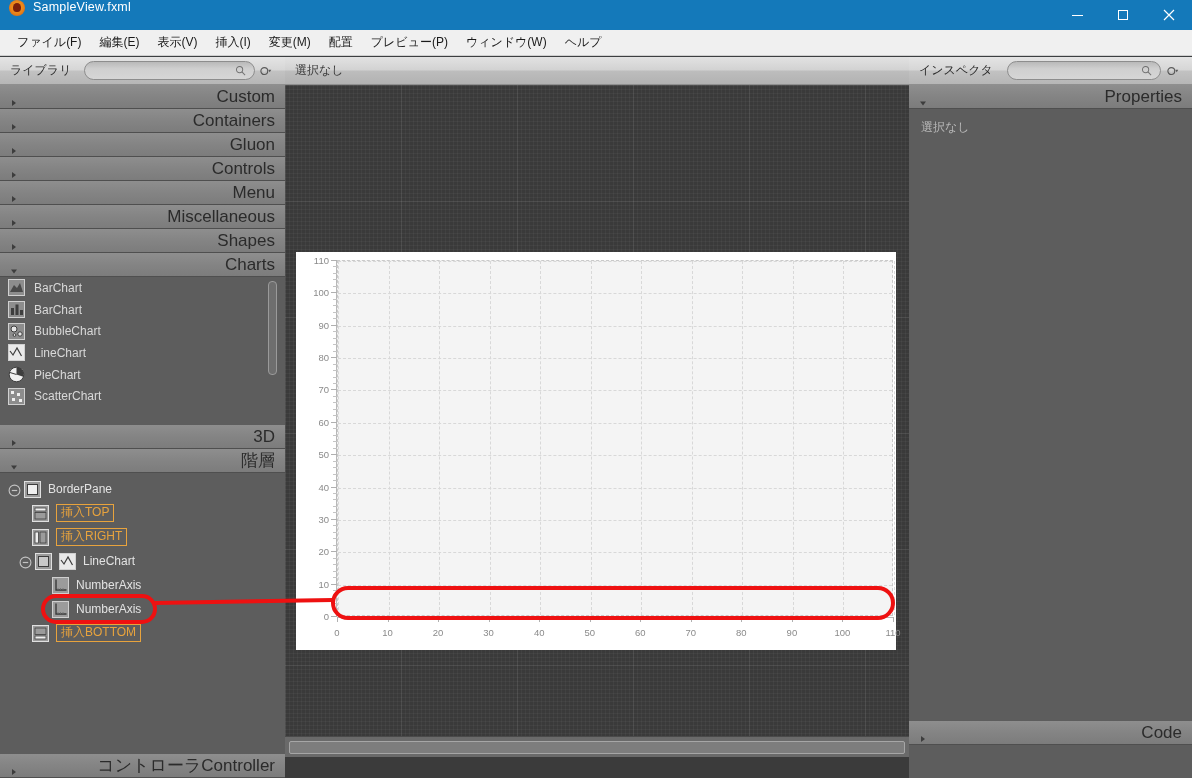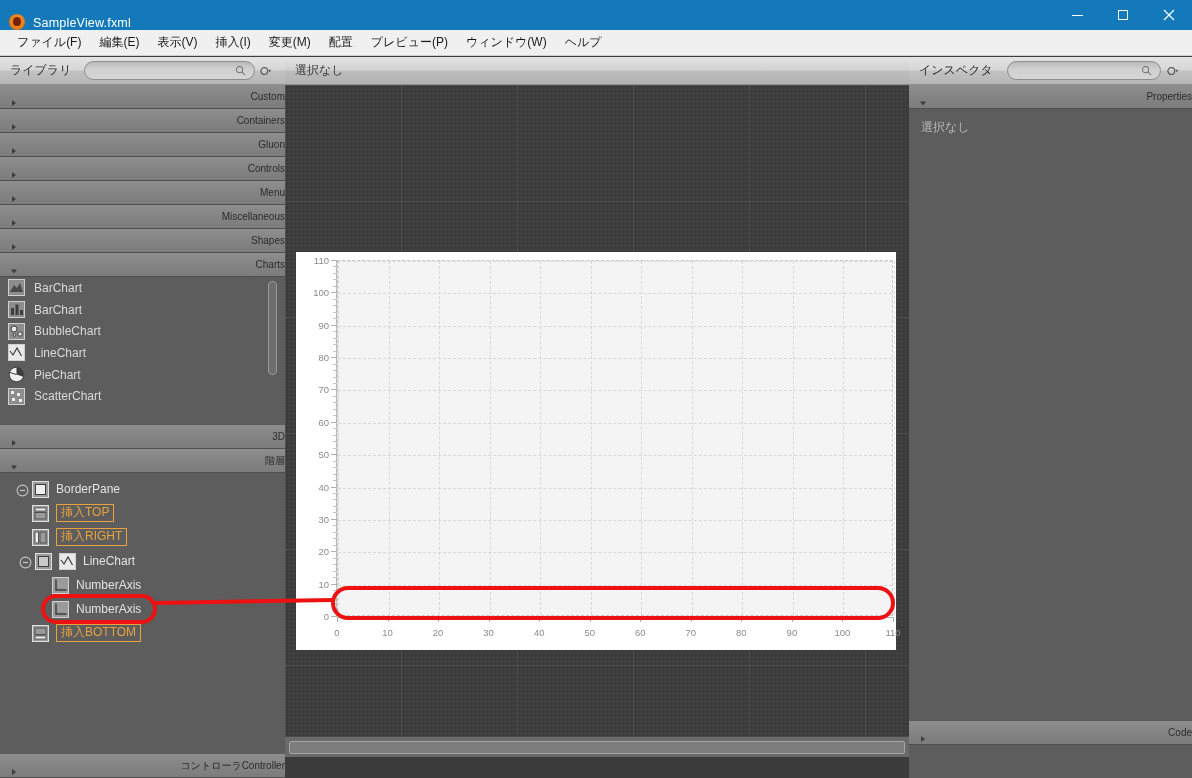--- a/index.html
+++ b/index.html
@@ -8,21 +8,21 @@
     overflow: hidden;
     font-family: "Liberation Sans", "DejaVu Sans", sans-serif;
     background: #3c3f41;
   }
   #app { position: relative; width: 1192px; height: 778px; }
 
   
   .titlebar {
     position: absolute; left: 0; top: 0; width: 1192px; height: 30px;
     background: #1479ba;
-    display: flex; align-items: flex-end;
+    display: flex; align-items: flex-start;
   }
   .titlebar .tb-icon {
     width: 16px; height: 16px; margin-left: 9px; margin-right: 8px;
     border-radius: 50%;
     background: radial-gradient(circle at 50% 45%, #f4a81e 0%, #e8821a 55%, #c8560e 100%);
     position: relative; flex: none;
   }
   .titlebar .tb-icon::after {
     content: ""; position: absolute; left: 4px; top: 3px;
     width: 8px; height: 9px; border-radius: 50% 50% 45% 45%;
@@ -74,21 +74,21 @@
 
   
   .section {
     height: 24px; width: 100%;
     background: linear-gradient(to bottom,#8e8e8e 0%, #848484 50%, #7c7c7c 100%);
     border-bottom: 1px solid #4f4f4f;
     display: flex; align-items: center; position: relative;
   }
   .section .tri { margin-left: 10px; width: 8px; height: 8px; flex: none; }
   .section .sec-label {
-    position: absolute; right: 0; font-size: 10px; color: #2b2b2b;
+    position: absolute; right: 10px; font-size: 17px; color: #2b2b2b;
   }
 
   
   .libitems {
     position: relative; background: #5d5d5d; overflow: hidden;
   }
   .libitem { height: 21.7px; display: flex; align-items: center; padding-left: 8px; }
   .libitem .ico { width: 17px; height: 17px; flex: none; margin-right: 9px; }
   .libitem .lbl { font-size: 12px; color: #d9d9d9; }
   .vscroll {
@@ -348,21 +348,21 @@
 
     <div class="section">
       <span class="tri"><svg width="8" height="8" viewBox="0 0 8 8">
             <path d="M1 2.5 L7 2.5 L4 6.5 Z" fill="#3d3d3d"></path>
           </svg></span>
       <span class="sec-label">階層</span>
     </div>
 
     <div class="tree" style="height:247px; padding-top:4px;">
 
-      <div class="trow" style="padding-left:16px;">
+      <div class="trow" style="padding-left:8px;">
         <span class="expander">
           <svg width="13" height="13" viewBox="0 0 13 13">
               <circle cx="6.5" cy="6.5" r="5.4" fill="none" stroke="#c3c3c3" stroke-width="1.1"></circle>
               <path d="M3.8 6.5 L9.2 6.5" stroke="#c3c3c3" stroke-width="1.2"></path>
             </svg>
         </span>
         <span class="nodeicon">
           <svg width="17" height="17" viewBox="0 0 17 17">
               <rect x=".5" y=".5" width="16" height="16" fill="#9b9b9b" stroke="#e0e0e0"></rect>
               <rect x="3.5" y="3.5" width="10" height="10" fill="#efefef" stroke="#3d3d3d"></rect>

